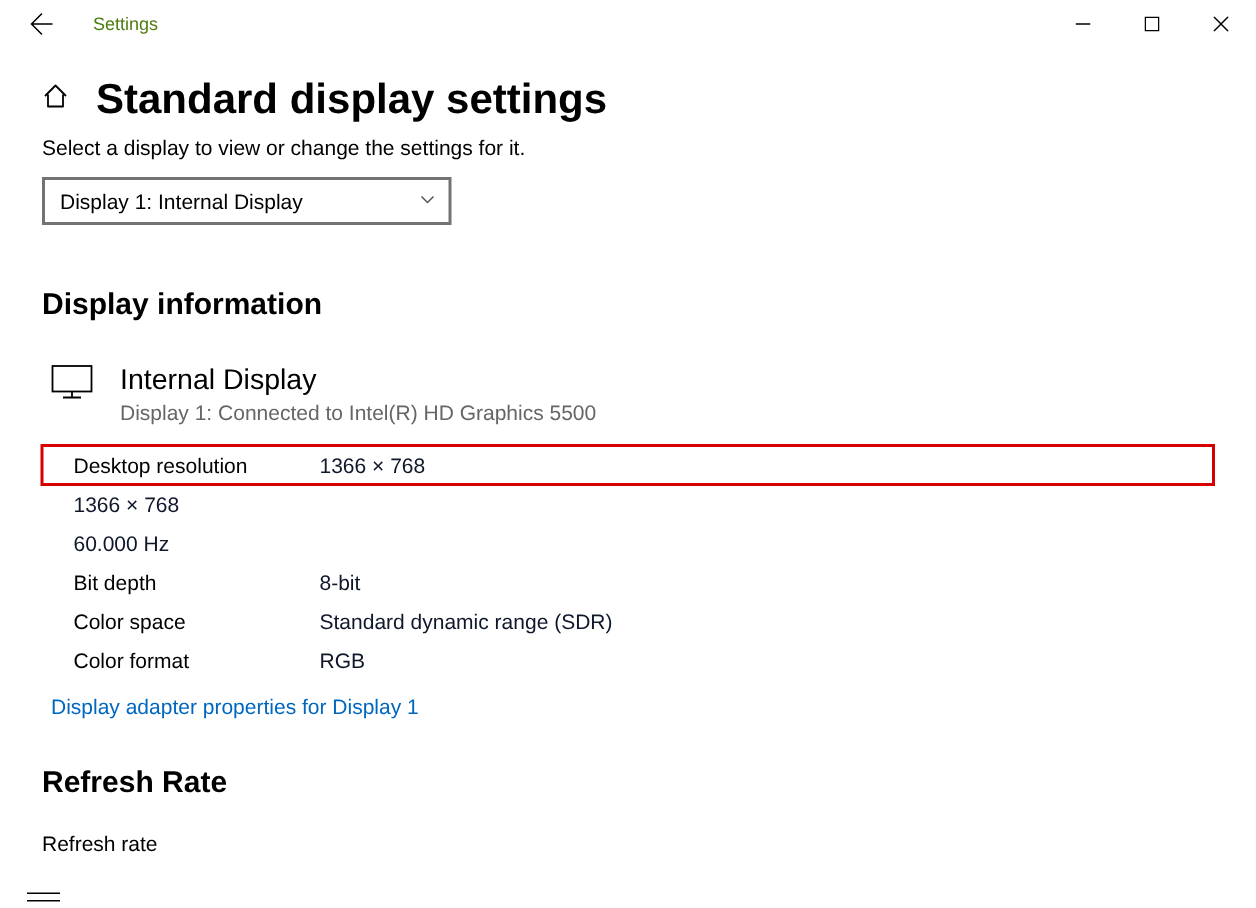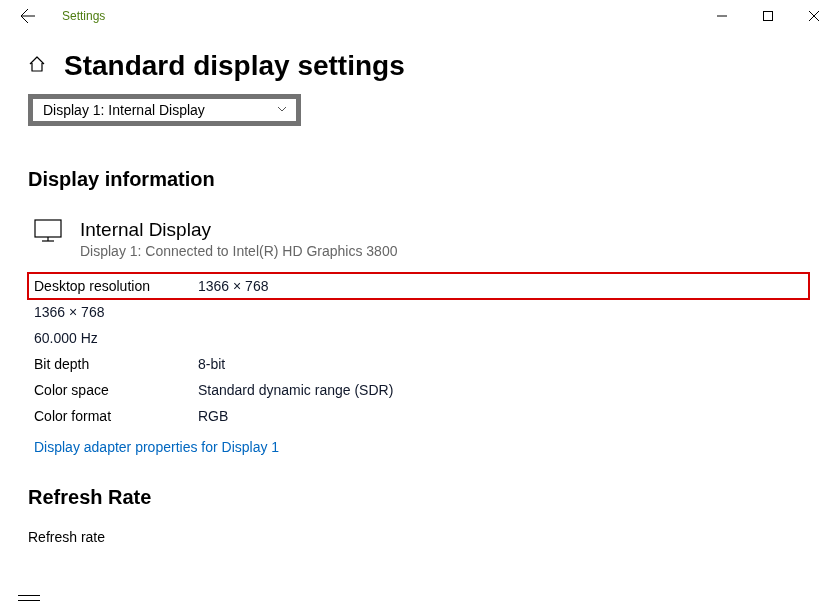--- a/index.html
+++ b/index.html
@@ -66,21 +66,21 @@
     }
     .subtitle {
       font-size: 14px;
       color: #000;
       margin-top: 8px;
     }
     .select-box {
       margin-top: 12px;
       width: 273px;
       height: 32px;
-      border: 5px solid #737373;
+      border: 2px solid #737373;
       display: flex;
       align-items: center;
       justify-content: space-between;
       padding: 0 8px 0 10px;
       font-size: 14px;
       cursor: pointer;
     }
     .chevron {
       font-size: 11px;
       color: #555;
@@ -104,21 +104,21 @@
       font-size: 14px;
       color: #666;
       margin-top: 2px;
     }
     .info-grid {
       margin-top: 14px;
     }
     .info-row {
       display: flex;
       font-size: 14px;
-      padding: 5px 0 5px 6px;
+      padding: 5px 0 5px 21px;
     }
     .info-row.highlight {
       outline: 2px solid #d60000;
       outline-offset: -1px;
     }
     .info-label {
       width: 164px;
       color: #000;
     }
     .info-value {
@@ -189,20 +189,21 @@
 
 <div class="content">
   <div class="header-row">
     <span class="home-icon">
       <svg width="18" height="18" viewBox="0 0 18 18">
           <path d="M2 9 L9 2 L16 9 M4 8 V16 H14 V8" stroke="#000" stroke-width="1.2" fill="none" stroke-linejoin="round"></path>
         </svg>
     </span>
     <h1>Standard display settings</h1>
   </div>
+  <p class="subtitle">Select a display to view or change the settings for it.</p>
 
   <div class="select-box">
     <span>Display 1: Internal Display</span>
     <span class="chevron">
       <svg width="12" height="12" viewBox="0 0 12 12">
           <path d="M2 4 L6 8 L10 4" stroke="#555" stroke-width="1" fill="none"></path>
         </svg>
     </span>
   </div>
 
@@ -211,21 +212,21 @@
   <div class="display-card">
     <span>
       <svg width="28" height="24" viewBox="0 0 28 24">
           <rect x="1" y="1" width="26" height="17" stroke="#000" stroke-width="1.2" fill="none"></rect>
           <line x1="8" y1="22" x2="20" y2="22" stroke="#000" stroke-width="1.2"></line>
           <line x1="14" y1="18" x2="14" y2="22" stroke="#000" stroke-width="1.2"></line>
         </svg>
     </span>
     <div class="card-text">
       <div class="name">Internal Display</div>
-      <div class="sub">Display 1: Connected to Intel(R) HD Graphics 3800</div>
+      <div class="sub">Display 1: Connected to Intel(R) HD Graphics 5500</div>
     </div>
   </div>
 
   <div class="info-grid">
     <div class="info-row highlight">
       <span class="info-label">Desktop resolution</span>
       <span class="info-value">1366 × 768</span>
     </div>
     <div class="info-row">
       <span class="info-value">1366 × 768</span>

